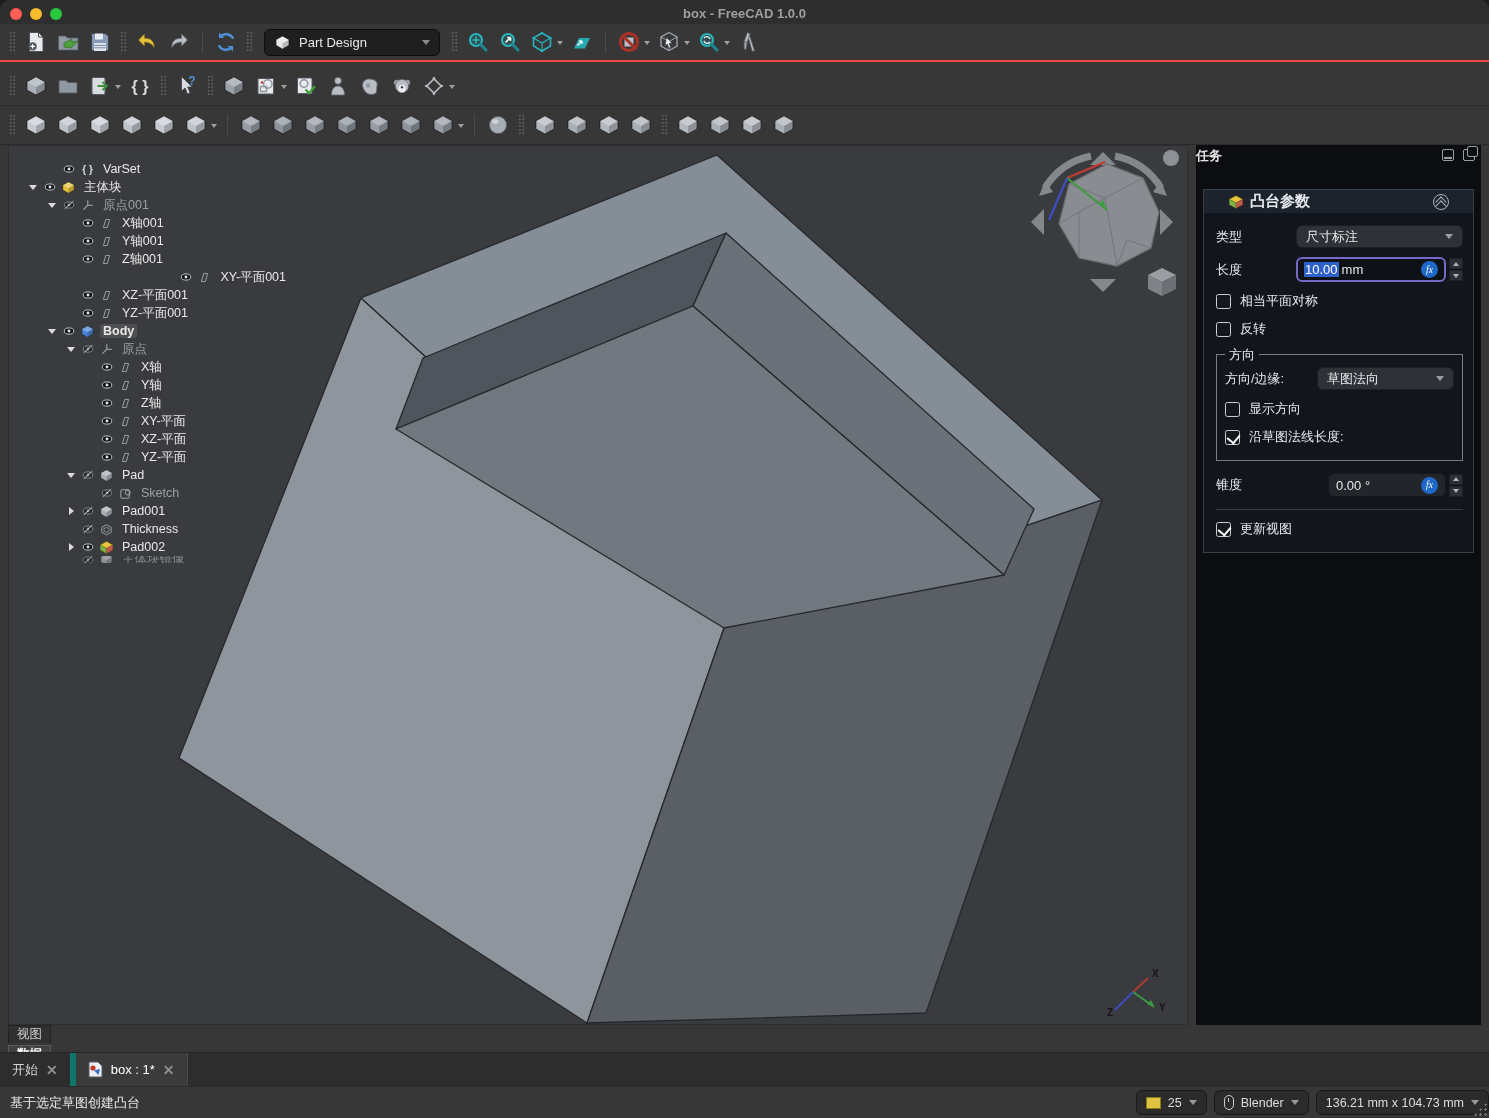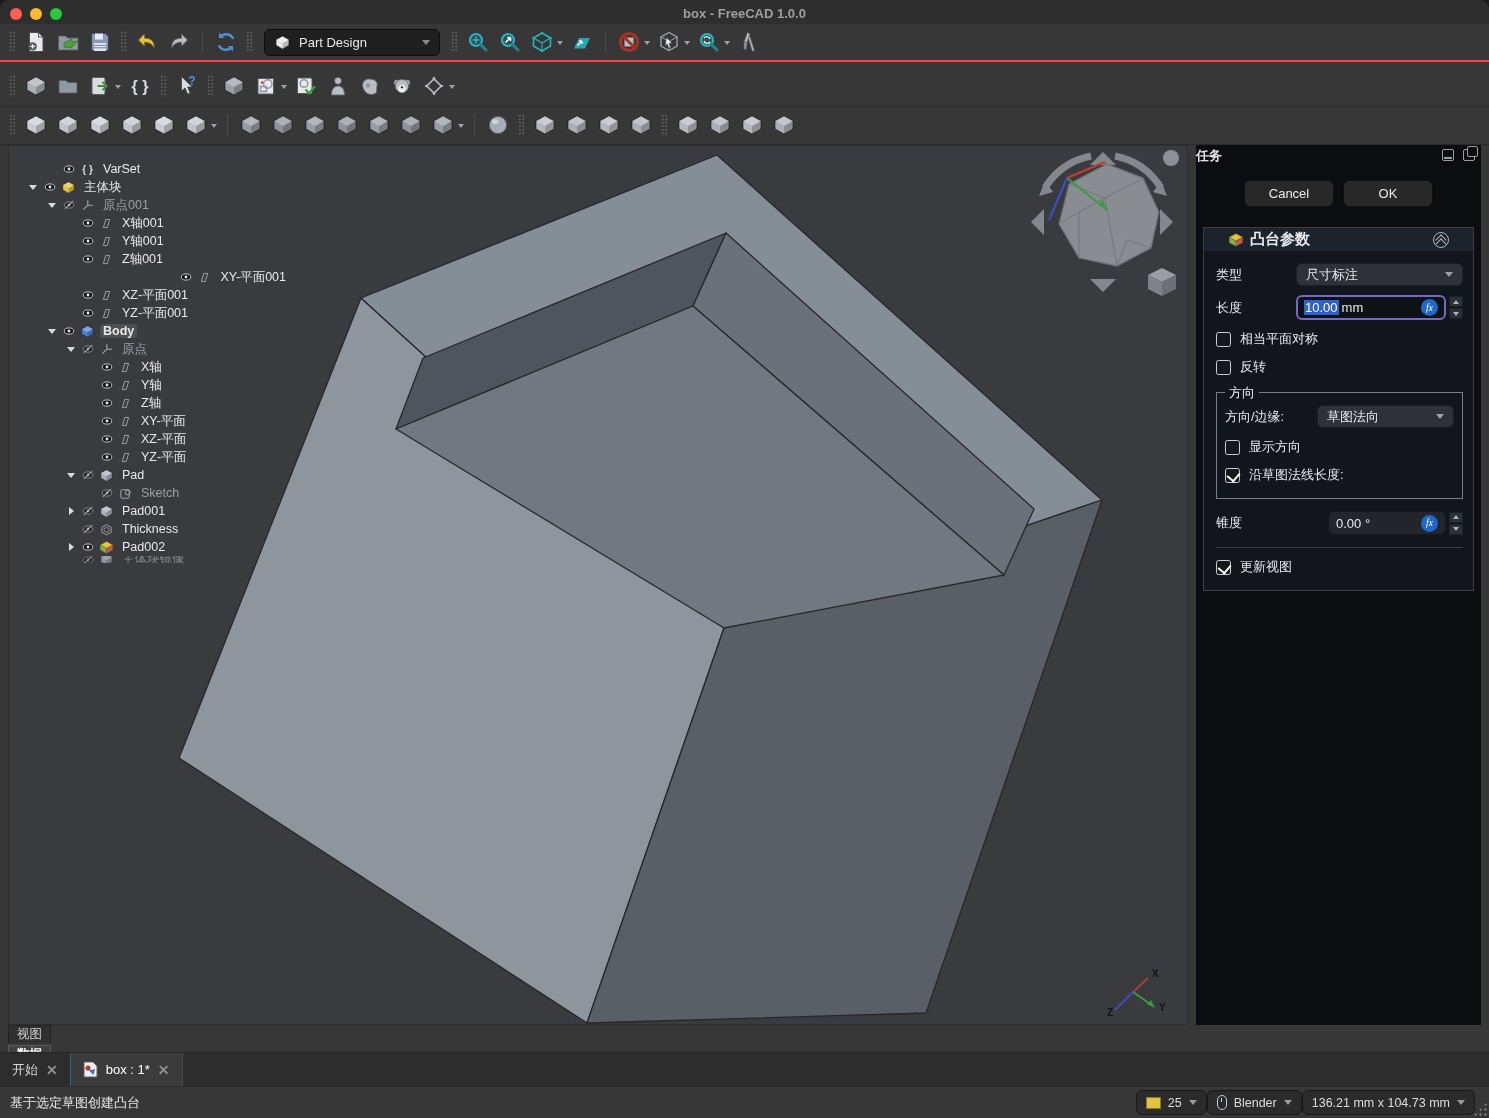--- a/index.html
+++ b/index.html
@@ -117,26 +117,26 @@
 
   
   .combotabs { position:absolute; left:8px; top:1025px; height:27px; display:flex; align-items:flex-end; gap:2px;flex-direction:column; }
   .ctab { height:24px; padding:0 8px; display:flex; align-items:center; font-size:12.5px;
           color:#cfcfcf; background:#303030; border:1px solid #232323; border-bottom:none; }
   .ctab.active { background:#414141; border-color:#5a5a5a; color:#ffffff; height:26px; font-weight:bold; }
   .doctabs { position:absolute; left:0; right:0; top:1052px; height:34px; background:#2d2d2d;
              border-top:1px solid #252525; display:flex; align-items:stretch; }
   .dtab { display:flex; align-items:center; gap:8px; padding:0 12px; font-size:13px; color:#d6d6d6; }
   .dtab .x { color:#8f8f8f; font-weight:bold; font-size:14px; }
-  .dtab.active { background:#3b3b3b; border-right:1px solid #4a4a4a; border-left:1px solid #0f766e; color:#fff; }
+  .dtab.active { background:#3b3b3b; border-right:1px solid #4a4a4a; border-left:6px solid #0f766e; color:#fff; }
   .docicon svg { width:15px; height:17px; display:block; }
   .statusbar { position:absolute; left:0; right:0; top:1086px; height:32px; background:#373737;
                border-top:1px solid #2b2b2b; display:flex; align-items:center; color:#e8e8e8; font-size:13px; }
   .statusmsg { padding-left:10px; }
-  .statuswidgets { margin-left:auto; display:flex; gap:0; align-items:center; padding-right:14px; }
+  .statuswidgets { margin-left:auto; display:flex; gap:7px; align-items:center; }
   .swidget { height:25px; background:#2b2b2b; border:1px solid #191919; border-radius:6px;
              display:flex; align-items:center; gap:7px; padding:0 9px; font-size:12.5px; color:#dcdcdc; }
   .swatch { width:15px; height:12px; background:#e0c341; border:1px solid #8a7a1e; }
   .mouseicon { width:10px; height:15px; border:1.4px solid #c9ced4; border-radius:5px; position:relative; }
   .mouseicon::after { content:""; position:absolute; left:3.2px; top:2px; width:1.5px; height:4px; background:#c9ced4; }
   .wcaret { width:0; height:0; border:4px solid transparent; border-top:5px solid #9a9a9a; margin-top:4px; }
   .resizegrip { position:absolute; right:2px; bottom:2px; width:14px; height:14px;
      background-image:radial-gradient(#777 1px, transparent 1.2px); background-size:5px 5px;
      clip-path:polygon(100% 0, 100% 100%, 0 100%); }
 </style>
@@ -982,24 +982,20 @@
   </div>
 
   <div class="taskcol">
     <div class="task-head">
       <span>任务</span>
       <span class="task-winbtns">
         <span class="twb dash"></span>
         <span class="twb float"></span>
       </span>
     </div>
-    <div class="task-btns">
-      <div class="tbtn">Cancel</div>
-      <div class="tbtn">OK</div>
-    </div>
 
     <div class="params">
       <div class="params-head">
         <svg>
             <use href="#s-padcol"></use>
           </svg>
         <span>凸台参数</span>
         <span class="collapse"></span>
       </div>
       <div class="params-body">

